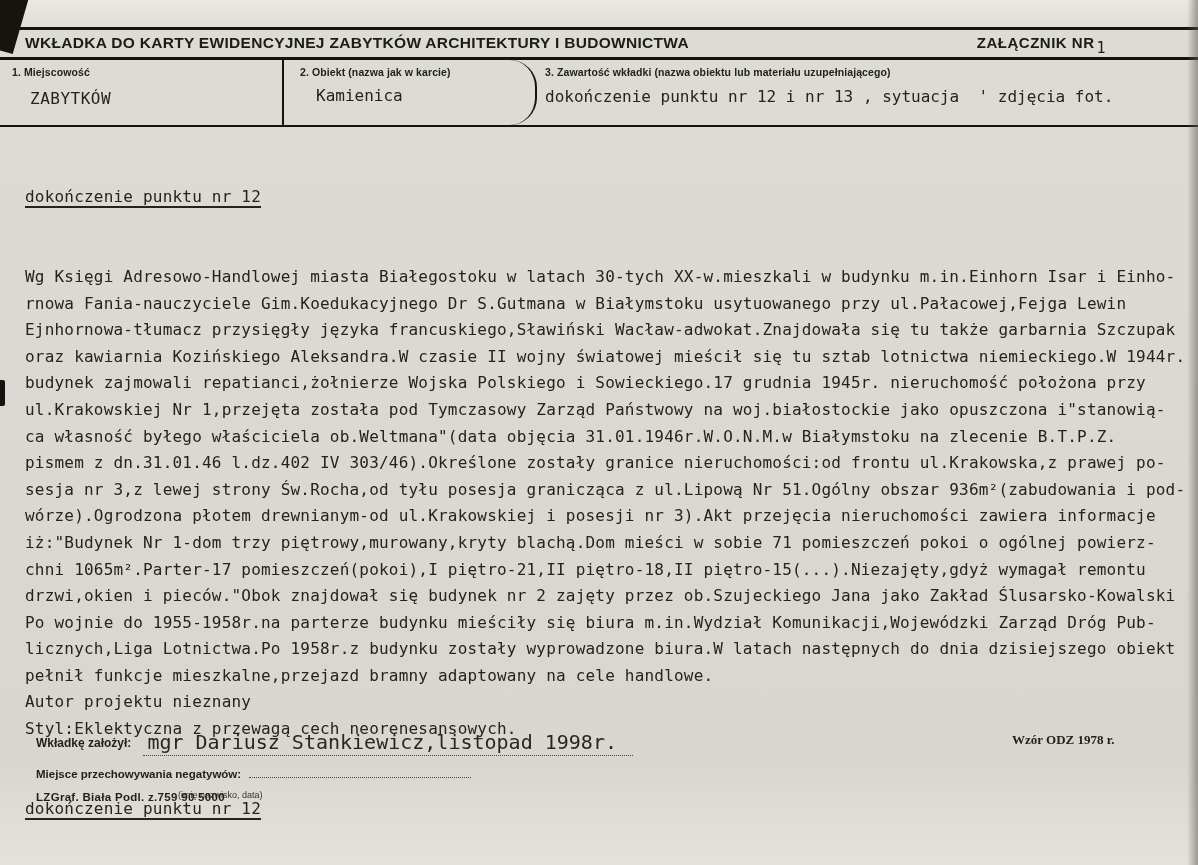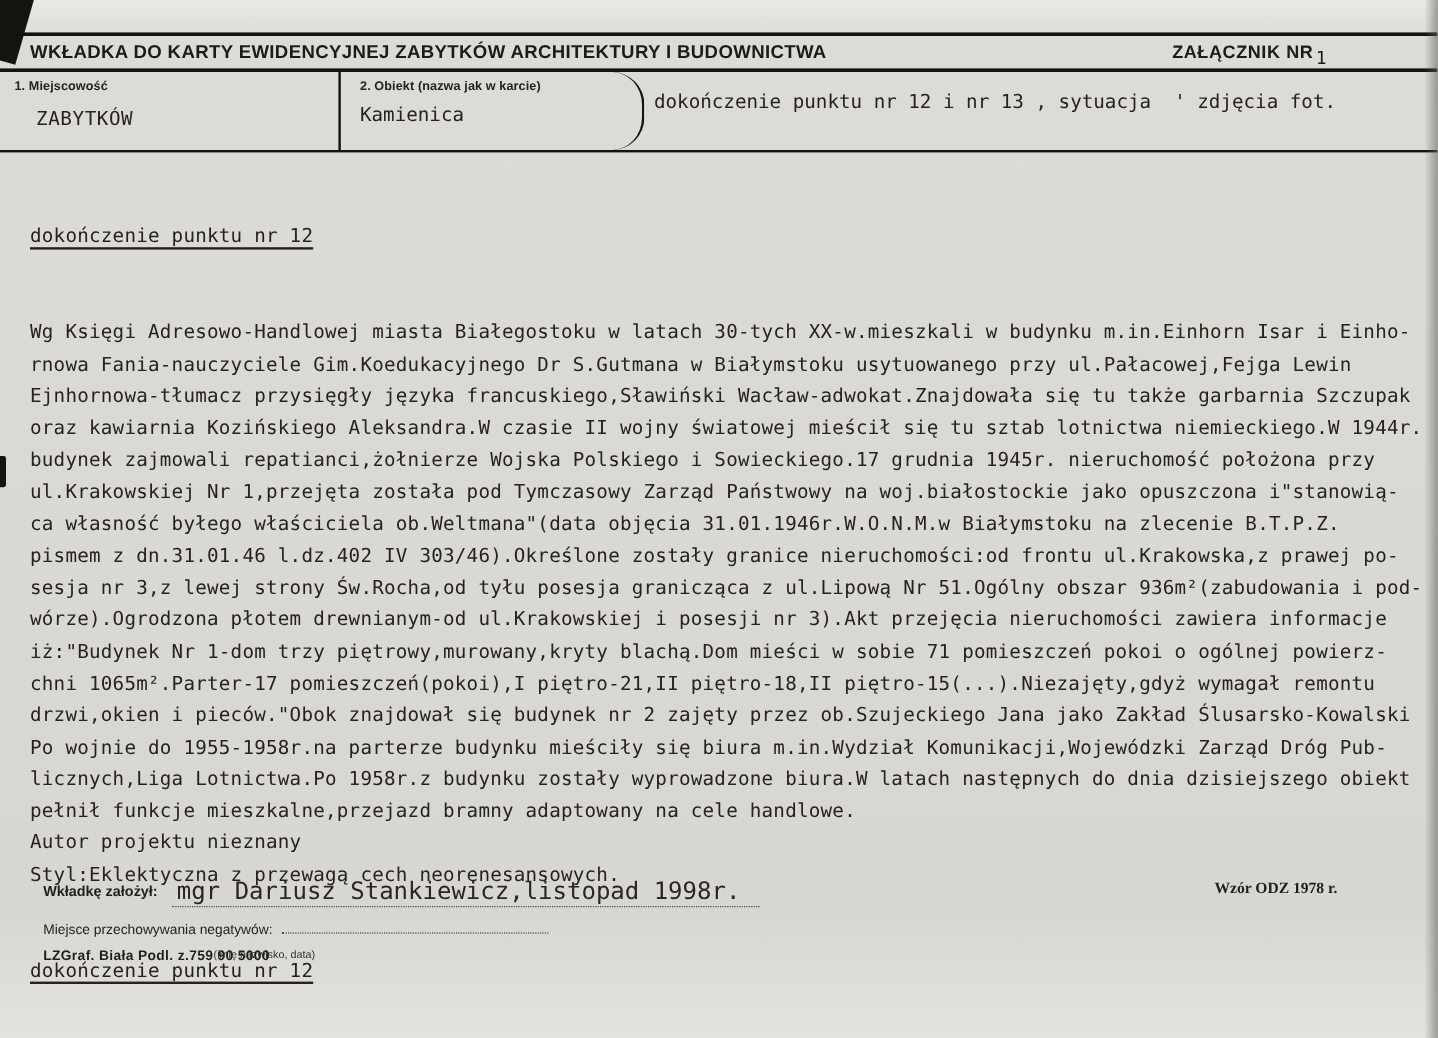--- a/index.html
+++ b/index.html
@@ -33,42 +33,42 @@
   .fields { position:absolute; top:57px; left:0; width:100%; height:70px;
     display:flex; border-top:3px solid #14130e; border-bottom:2px solid #14130e; }
   .cell { padding-top:6px; }
   .cell-1 { width:284px; border-right:2px solid #14130e; padding-left:12px; }
   .cell-2 { width:253px; border-right:2px solid #14130e; padding-left:16px;border-radius:27px; }
   .cell-3 { flex:1; padding-left:8px; }
   .flabel { font-family:"Liberation Sans",sans-serif; font-weight:700;
     font-size:10.5px; color:#23221c; letter-spacing:0.1px; }
   .fvalue { font-size:16px; white-space:pre; color:#25231c; }
   .cell-1 .fvalue { margin:11px 0 0 18px; letter-spacing:0.5px; }
-  .cell-2 .fvalue { margin:8px 0 0 0; }
+  .cell-2 .fvalue { margin:8px 0 0 16px; }
   .cell-3 .fvalue { margin:9px 0 0 0; }
 
   
   .body-text { position:absolute; top:131px; left:25px; width:1168px;
     font-size:16px; line-height:26.6px; letter-spacing:0.2px;
     color:#25231b; white-space:pre; }
   .line { height:26.6px; }
   .u { text-decoration:underline; text-underline-offset:4px; text-decoration-thickness:1.5px; }
 
   
   .founder { position:absolute; top:730px; left:36px; display:flex; align-items:center; }
   .founder .flbl { font-family:"Liberation Sans",sans-serif; font-weight:700;
     font-size:12px; color:#201f19; }
   .founder .fval { font-size:20px; margin-left:12px; padding:0 16px 1px 4px;
     border-bottom:1.5px dotted #4b4940; white-space:pre; }
   .fhint { position:absolute; top:790px; left:178px;
     font-family:"Liberation Sans",sans-serif; font-size:9px; color:#34322a; }
   .pattern { position:absolute; top:732px; left:1012px;
     font-family:"Liberation Serif",serif; font-weight:700; font-size:13px; color:#201f19; }
   .negatives { position:absolute; top:767px; left:36px;
-    font-family:"Liberation Sans",sans-serif; font-weight:400; font-size:11.5px; color:#201f19; }
+    font-family:"Liberation Sans",sans-serif; font-weight:700; font-size:11.5px; color:#201f19; }
   .dots { display:inline-block; width:222px; height:11px; margin-left:8px;
     border-bottom:1.5px dotted #4b4940; }
   .printcode { position:absolute; top:791px; left:36px;
     font-family:"Liberation Sans",sans-serif; font-weight:700; font-size:11.5px;
     letter-spacing:0.3px; color:#201f19; }
 </style>
 </head>
 <body>
 
 <div class="page">
@@ -85,20 +85,21 @@
   <div class="fields">
     <div class="cell cell-1">
       <div class="flabel">1. Miejscowość</div>
       <div class="fvalue">ZABYTKÓW</div>
     </div>
     <div class="cell cell-2">
       <div class="flabel">2. Obiekt (nazwa jak w karcie)</div>
       <div class="fvalue">Kamienica</div>
     </div>
     <div class="cell cell-3">
+      <div class="flabel">3. Zawartość wkładki (nazwa obiektu lub materiału uzupełniającego)</div>
       <div class="fvalue">dokończenie punktu nr 12 i nr 13 , sytuacja  ' zdjęcia fot.</div>
     </div>
   </div>
 
   <div class="body-text">
     <div class="line u">dokończenie punktu nr 12</div>
     <div><div class="line">Wg Księgi Adresowo-Handlowej miasta Białegostoku w latach 30-tych XX-w.mieszkali w budynku m.in.Einhorn Isar i Einho-</div><div class="line">rnowa Fania-nauczyciele Gim.Koedukacyjnego Dr S.Gutmana w Białymstoku usytuowanego przy ul.Pałacowej,Fejga Lewin</div><div class="line">Ejnhornowa-tłumacz przysięgły języka francuskiego,Sławiński Wacław-adwokat.Znajdowała się tu także garbarnia Szczupak</div><div class="line">oraz kawiarnia Kozińskiego Aleksandra.W czasie II wojny światowej mieścił się tu sztab lotnictwa niemieckiego.W 1944r.</div><div class="line">budynek zajmowali repatianci,żołnierze Wojska Polskiego i Sowieckiego.17 grudnia 1945r. nieruchomość położona przy</div><div class="line">ul.Krakowskiej Nr 1,przejęta została pod Tymczasowy Zarząd Państwowy na woj.białostockie jako opuszczona i"stanowią-</div><div class="line">ca własność byłego właściciela ob.Weltmana"(data objęcia 31.01.1946r.W.O.N.M.w Białymstoku na zlecenie B.T.P.Z.</div><div class="line">pismem z dn.31.01.46 l.dz.402 IV 303/46).Określone zostały granice nieruchomości:od frontu ul.Krakowska,z prawej po-</div><div class="line">sesja nr 3,z lewej strony Św.Rocha,od tyłu posesja granicząca z ul.Lipową Nr 51.Ogólny obszar 936m²(zabudowania i pod-</div><div class="line">wórze).Ogrodzona płotem drewnianym-od ul.Krakowskiej i posesji nr 3).Akt przejęcia nieruchomości zawiera informacje</div><div class="line">iż:"Budynek Nr 1-dom trzy piętrowy,murowany,kryty blachą.Dom mieści w sobie 71 pomieszczeń pokoi o ogólnej powierz-</div><div class="line">chni 1065m².Parter-17 pomieszczeń(pokoi),I piętro-21,II piętro-18,II piętro-15(...).Niezajęty,gdyż wymagał remontu</div><div class="line">drzwi,okien i pieców."Obok znajdował się budynek nr 2 zajęty przez ob.Szujeckiego Jana jako Zakład Ślusarsko-Kowalski</div><div class="line">Po wojnie do 1955-1958r.na parterze budynku mieściły się biura m.in.Wydział Komunikacji,Wojewódzki Zarząd Dróg Pub-</div><div class="line">licznych,Liga Lotnictwa.Po 1958r.z budynku zostały wyprowadzone biura.W latach następnych do dnia dzisiejszego obiekt</div><div class="line">pełnił funkcje mieszkalne,przejazd bramny adaptowany na cele handlowe.</div><div class="line">Autor projektu nieznany</div><div class="line">Styl:Eklektyczna z przewagą cech neorenesansowych.</div></div>
     <div class="line u">dokończenie punktu nr 12</div>
     
   </div>

